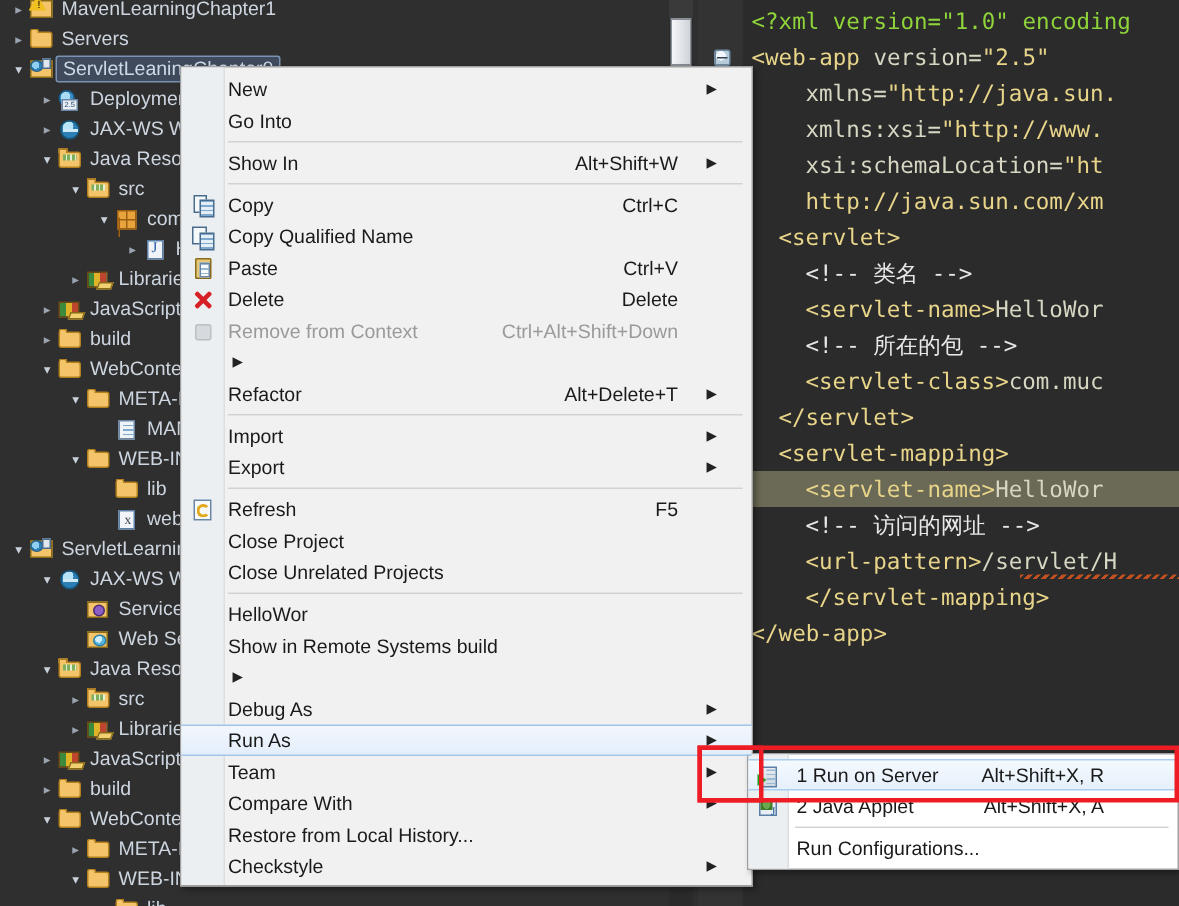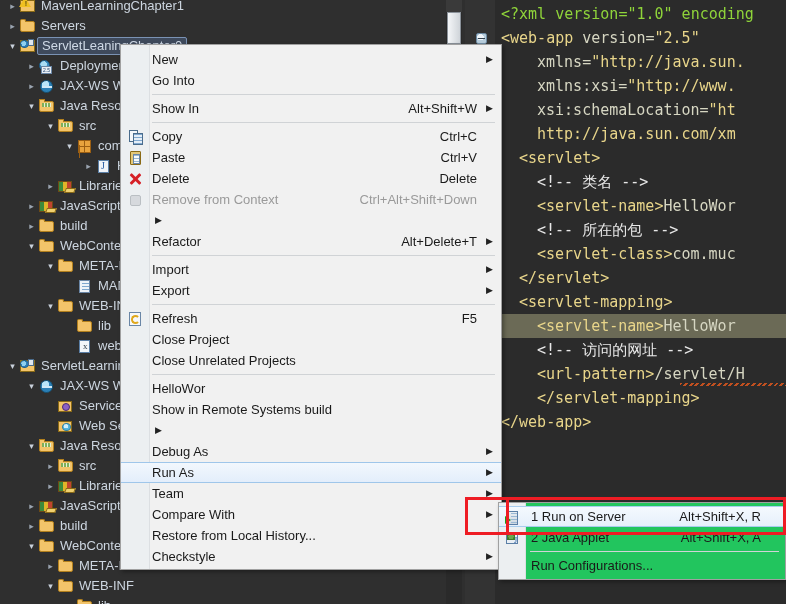--- a/index.html
+++ b/index.html
@@ -371,24 +371,25 @@
     width: 28px; height: 100%;
     background: #eceff1;
     border-right: 1px solid #dcdfe2;
   }
   .menu-item {
     position: relative;
     height: 21px;
     display: flex;
     align-items: center;
     padding-left: 31px;
-    padding-right: 8px;
+    padding-right: 23px;
     white-space: nowrap;
     box-sizing: border-box;
     z-index: 2;
+    gap: 10px;
   }
   .menu-item .mi-label { flex: 1 1 auto; line-height: 21px; }
   .menu-item .mi-accel {
     flex: 0 0 auto;
     color: #1a1a1a;
     margin-right: 6px;
     line-height: 21px;
   }
   .menu-item .mi-arrow {
     flex: 0 0 10px;
@@ -532,21 +533,21 @@
   .icn-javaapp::after {
     content: "J"; position: absolute; left: 3px; top: -2px;
     font-size: 10px; color: #2b5fa5; font-family: "Liberation Serif", serif;
   }
 
   
   #submenu {
     position: absolute;
     left: 498px; top: 502px;
     width: 288px;
-    background: #22c55e;
+    background: #ffffff;
     border: 1px solid #a0a0a0;
     box-shadow: 2px 2px 4px rgba(0,0,0,0.35);
     font-size: 13px;
     color: #1a1a1a;
     padding-top: 3px;
     padding-bottom: 3px;
     box-sizing: border-box;
   }
   #submenu-icon-gutter {
     position: absolute;
@@ -895,20 +896,27 @@
         <div class="menu-item">
           <span class="mi-icon">
             <span class="icn-copy"></span>
           </span>
           <span class="mi-label">Copy</span>
           <span class="mi-accel">Ctrl+C</span>
           <span class="mi-arrow"></span>
         </div>
         <div class="menu-item">
           <span class="mi-icon">
+            <span class="icn-copyqual"></span>
+          </span>
+          <span class="mi-label">Copy Qualified Name</span>
+          <span class="mi-arrow"></span>
+        </div>
+        <div class="menu-item">
+          <span class="mi-icon">
             <span class="icn-paste"></span>
           </span>
           <span class="mi-label">Paste</span>
           <span class="mi-accel">Ctrl+V</span>
           <span class="mi-arrow"></span>
         </div>
         <div class="menu-item">
           <span class="mi-icon">
             <span class="icn-delete"></span>
           </span>

